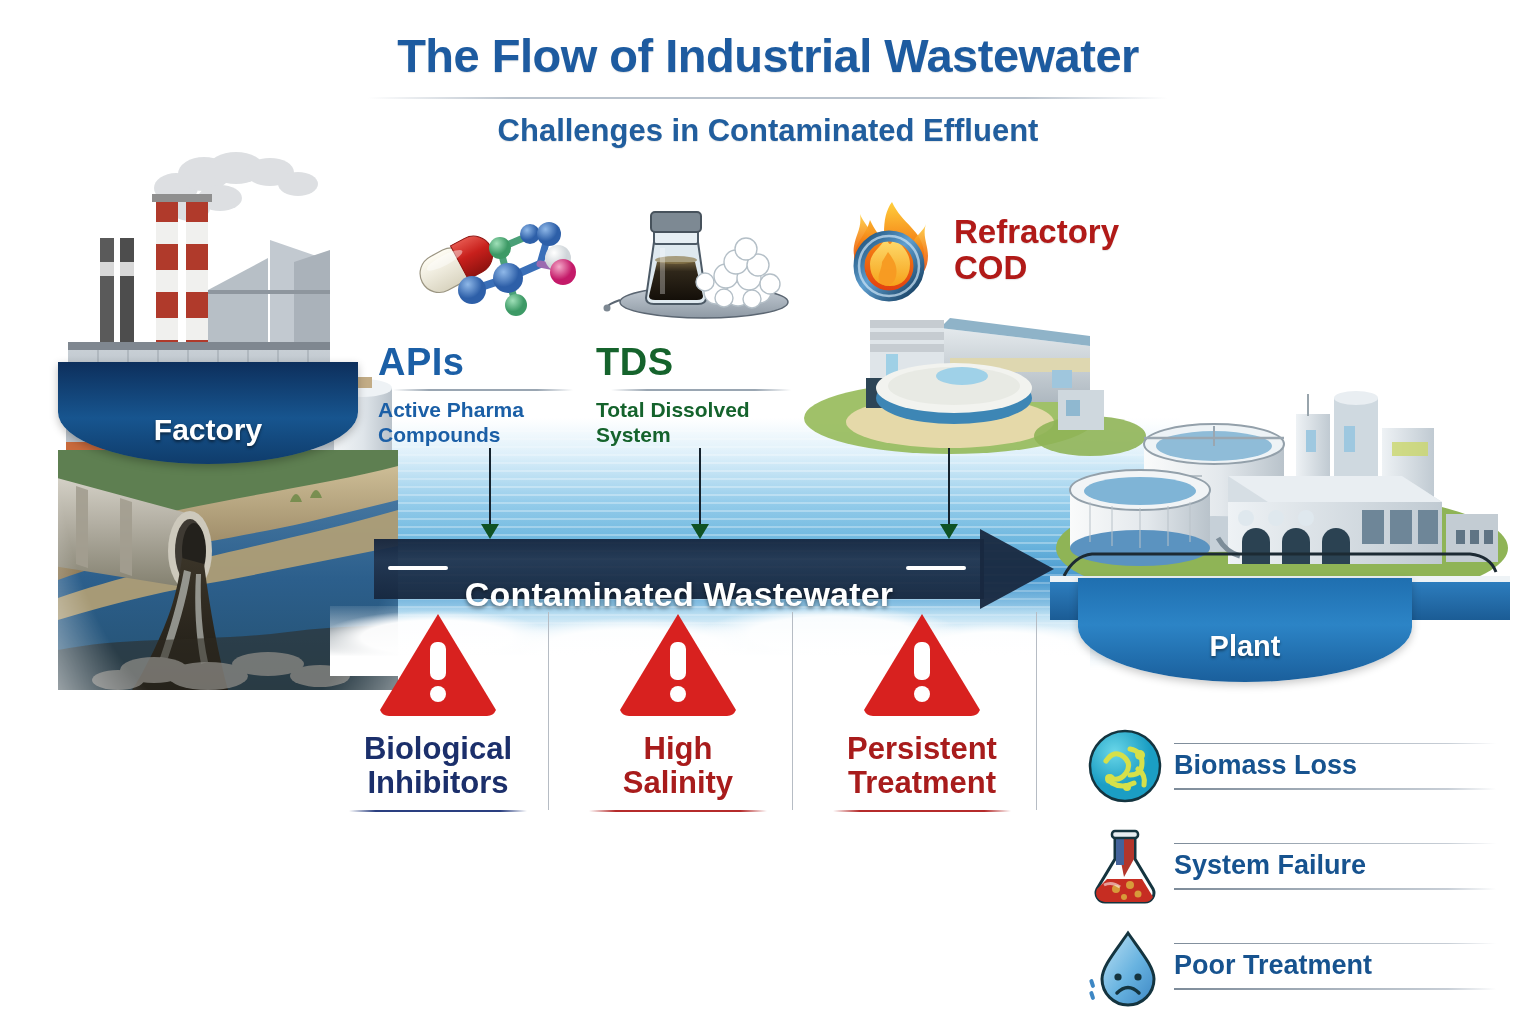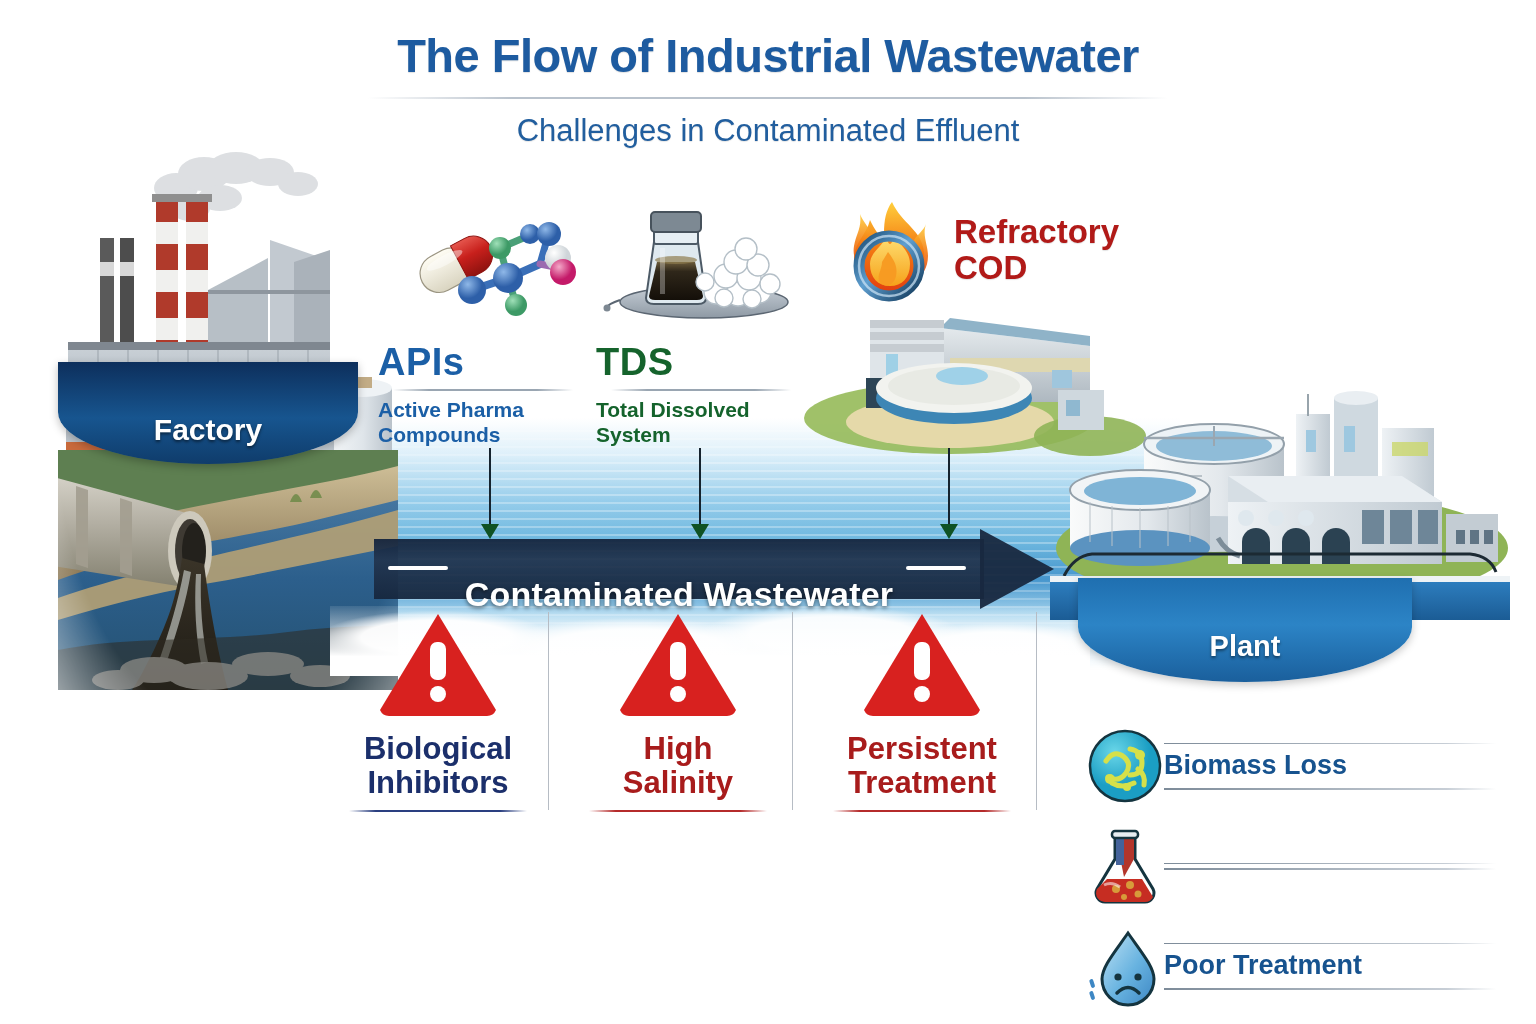--- a/index.html
+++ b/index.html
@@ -17,21 +17,21 @@
   #main-title {
     font-size: 47px; font-weight: bold; color: #1d5ba0;
     letter-spacing: -0.5px; font-family: "Liberation Sans", sans-serif;
     text-shadow: 0 1px 1px rgba(0,0,0,.12);
   }
   #title-rule {
     width: 800px; height: 2px; margin: 14px auto 0;
     background: linear-gradient(to right, rgba(180,190,200,0), #b9c2cc 18%, #b9c2cc 82%, rgba(180,190,200,0));
   }
   #sub-title {
-    margin-top: 14px; font-size: 31px; font-weight: normal; color: #215e9e;
+    margin-top: 14px; font-size: 31px; font-weight: bold; color: #215e9e;
     text-shadow: 0 1px 1px rgba(0,0,0,.10);
   }
 
   
   #water-band {
     position: absolute; left: 300px; top: 418px; width: 880px; height: 260px;
     background:
       linear-gradient(to bottom,
         rgba(255,255,255,1) 0%,
         rgba(222,240,250,1) 14%,
@@ -157,21 +157,21 @@
   }
   #etp-label span {
     color:#fff; font-size: 29px; font-weight: bold; line-height: 1.12;
     text-shadow: 0 2px 3px rgba(0,0,0,.45);
   }
 
   
   #outcomes { position: absolute; left: 1086px; top: 716px; width: 410px; }
   .outcome { position: relative; height: 100px; display:flex; align-items:center; }
   .outcome .o-icon { width: 78px; height: 78px; flex: 0 0 78px; position: relative; }
-  .outcome .o-body { flex: 1; }
+  .outcome .o-body { margin-left: 10px; flex: 1; }
   .outcome .o-label { font-size: 27px; font-weight: bold; color:#17538f; padding: 2px 0 3px; }
   .outcome .o-line { height: 1.5px; background: linear-gradient(to right, #7d8b99, #c7ced6 85%, rgba(0,0,0,0)); }
   .outcome .o-line.top { margin-bottom: 4px; }
   .outcome .o-line.bot { margin-top: 4px; }
 
   svg { display:block; overflow: visible; }
 </style>
 </head>
 <body>
 
@@ -704,20 +704,21 @@
               <circle cx="30" cy="62" r="4"></circle>
               <circle cx="44" cy="58" r="4"></circle>
               <circle cx="52" cy="67" r="3.5"></circle>
               <circle cx="38" cy="70" r="3"></circle>
             </g>
           <path d="M18 58 q8 -4 16 2" stroke="#fff" stroke-width="3" fill="none" opacity=".55"></path>
         </svg>
       </div>
       <div class="o-body">
         <div class="o-line top"></div>
+        <div class="o-label">System Failure</div>
         <div class="o-line bot"></div>
       </div>
     </div>
 
     <div class="outcome">
       <div class="o-icon">
         <svg width="78" height="78" viewBox="0 0 78 78">
           <defs>
               <linearGradient id="gDrop" x1="0" y1="0" x2="1" y2="1">
             <stop offset="0" stop-color="#bfe2f4"></stop>

